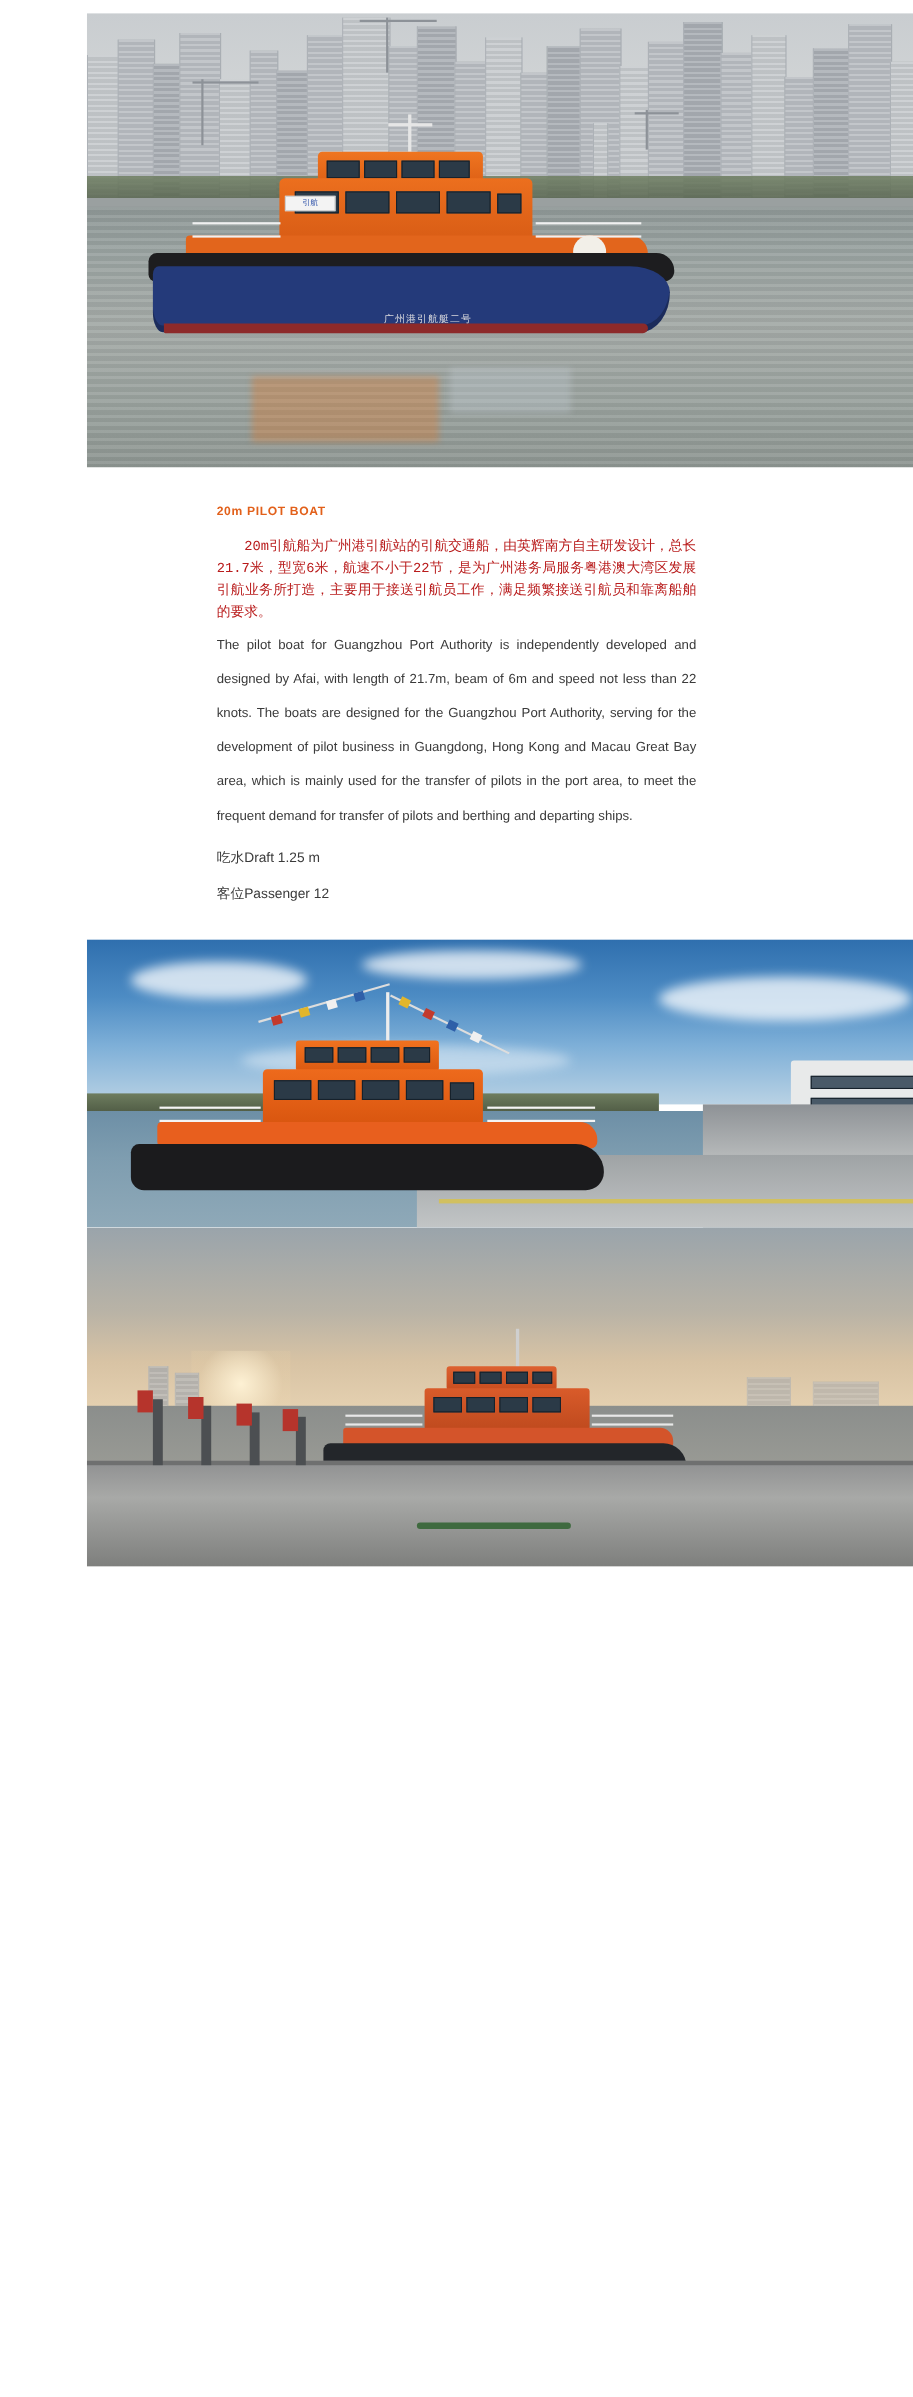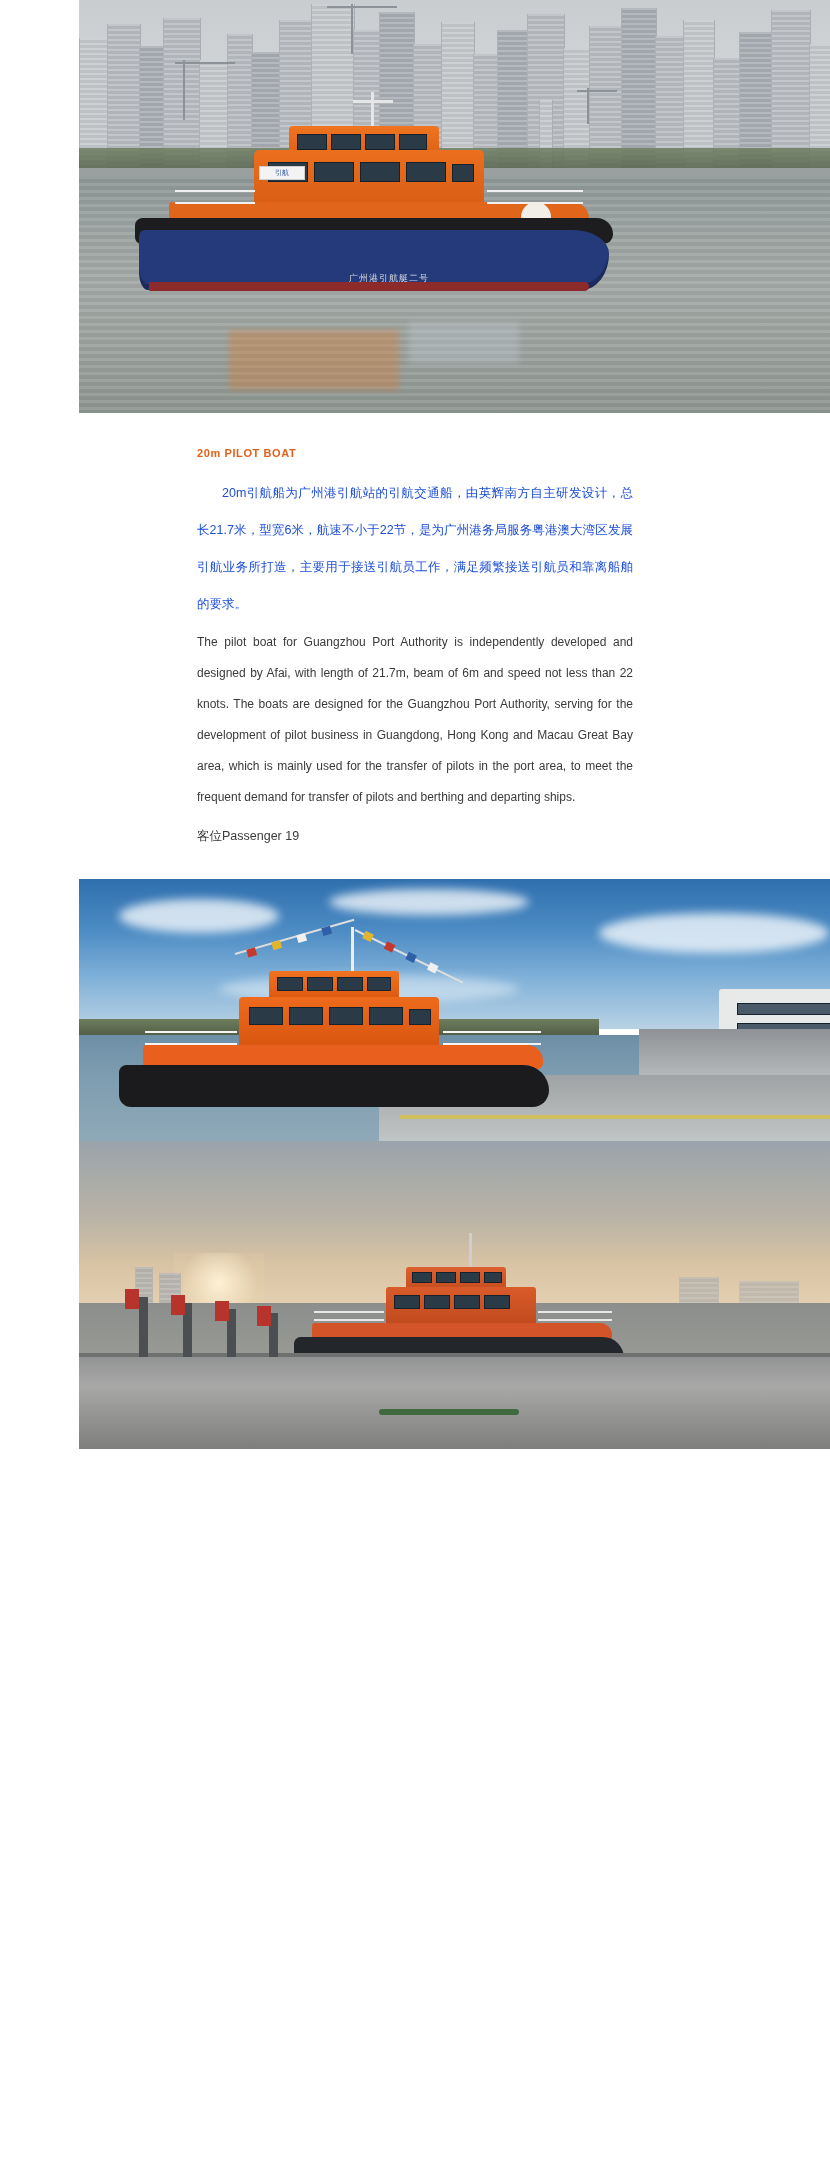--- a/index.html
+++ b/index.html
@@ -5,21 +5,21 @@
   * { box-sizing: border-box; }
   html, body { margin: 0; padding: 0; }
   body {
     width: 830px;
     background: #ffffff;
     font-family: "Liberation Sans", sans-serif;
     color: #333333;
   }
   .page {
     width: 672px;
-    margin: 0 auto;
+    margin: 12px auto;
     background: #ffffff;
     border-radius: 10px;
   }
 
   
   .photo {
     position: relative;
     overflow: hidden;
     width: 830px;
   }
@@ -134,24 +134,25 @@
   }
   .subtitle {
     font-size: 11px;
     font-weight: bold;
     color: #e2601a;
     letter-spacing: .6px;
     margin: 0 0 16px 0;
   }
   p.body {
     font-size: 12.5px;
-    line-height: 37px;
-    color: #1d4ed8;
+    line-height: 20px;
+    color: #b91c1c;
     margin: 0 0 4px 0;
     text-align: justify;
+    font-family: Liberation Mono, monospace;
   }
   p.body.indent { text-indent: 2em; }
   p.en {
     font-size: 12px;
     line-height: 31px;
     color: #3a3a3a;
     margin: 0;
     text-align: justify;
   }
   ul.specs {
@@ -340,21 +341,24 @@
   </div>
 
   <div class="content">
     <div class="subtitle">20m PILOT BOAT</div>
 
     <p class="body indent">20m引航船为广州港引航站的引航交通船，由英辉南方自主研发设计，总长21.7米，型宽6米，航速不小于22节，是为广州港务局服务粤港澳大湾区发展引航业务所打造，主要用于接送引航员工作，满足频繁接送引航员和靠离船舶的要求。</p>
     <p class="en">The pilot boat for Guangzhou Port Authority is independently developed and designed by Afai, with length of 21.7m, beam of 6m and speed not less than 22 knots. The boats are designed for the Guangzhou Port Authority, serving for the development of pilot business in Guangdong, Hong Kong and Macau Great Bay area, which is mainly used for the transfer of pilots in the port area, to meet the frequent demand for transfer of pilots and berthing and departing ships.</p>
 
     <ul class="specs">
       <li>
-        <span>客位</span><span>Passenger</span> <span>19</span>
+        <span>吃水</span><span>Draft</span> <span>1.25 m</span>
+      </li>
+      <li>
+        <span>客位</span><span>Passenger</span> <span>12</span>
       </li>
     </ul>
   </div>
 
   <div class="photo photo-2">
     <div class="sky-2"></div>
     <div class="cloud" style="left:40px;  top:20px; width:160px; height:34px;"></div>
     <div class="cloud" style="left:250px; top:10px; width:200px; height:26px;"></div>
     <div class="cloud" style="left:520px; top:34px; width:230px; height:40px;"></div>
     <div class="cloud" style="left:140px; top:96px; width:300px; height:28px; opacity:.55;"></div>

